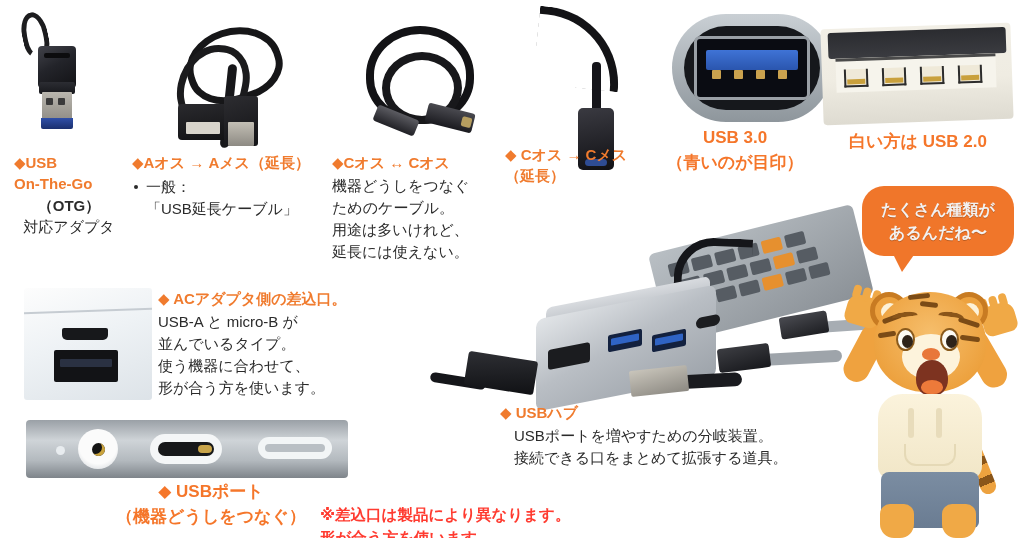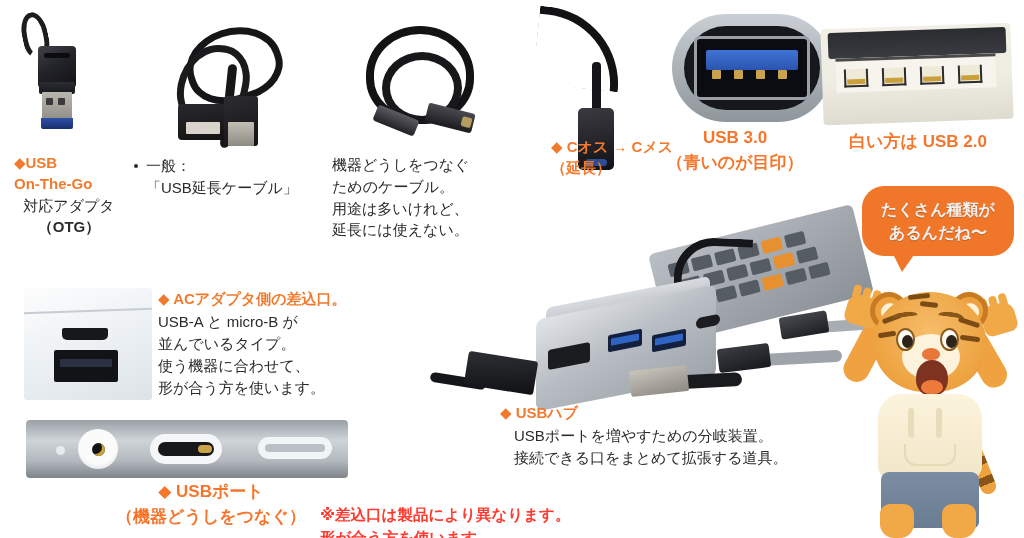--- a/index.html
+++ b/index.html
@@ -548,39 +548,41 @@
       <i style="left:8px"></i>
         <i style="left:46px"></i>
         <i style="left:84px"></i>
         <i style="left:122px"></i>
     </div>
   </div>
 
   <div class="abs" style="left:14px;top:152px;width:110px;text-align:center;">
     <div class="hd" style="text-align:left;">◆USB
 On-The-Go</div>
+    <div class="body-txt body-bold" style="text-align:center;">（OTG）</div>
     <div class="body-txt" style="text-align:center;">対応アダプタ</div>
-    <div class="body-txt body-bold" style="text-align:center;">（OTG）</div>
   </div>
 
   <div class="abs" style="left:132px;top:152px;width:200px;">
+    <div class="hd">◆Aオス → Aメス（延長）</div>
     <ul class="bul" style="margin-top:3px;">
       <li>一般：
 「USB延長ケーブル」</li>
     </ul>
   </div>
 
   <div class="abs" style="left:332px;top:152px;width:170px;">
+    <div class="hd">◆Cオス ↔ Cオス</div>
     <div class="body-txt" style="margin-top:2px;">機器どうしをつなぐ
 ためのケーブル。
 用途は多いけれど、
 延長には使えない。</div>
   </div>
 
-  <div class="abs" style="left:505px;top:136px;width:180px;margin-left:46px;">
+  <div class="abs" style="left:505px;top:144px;width:180px;">
     <div class="hd">◆ Cオス → Cメス
 （延長）</div>
   </div>
 
   <div class="abs orange-big" style="left:655px;top:126px;width:160px;">USB 3.0
 （青いのが目印）</div>
 
   <div class="abs orange-big" style="left:818px;top:130px;width:200px;">白い方は USB 2.0</div>
 
   <div class="bubble" style="left:862px;top:186px;width:152px;">たくさん種類が

